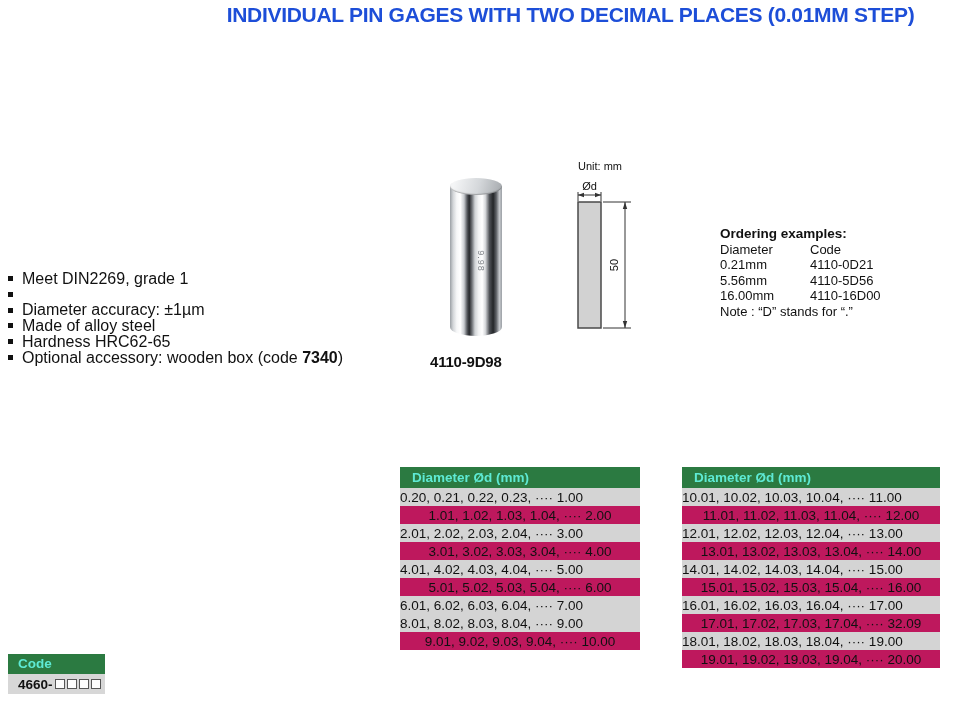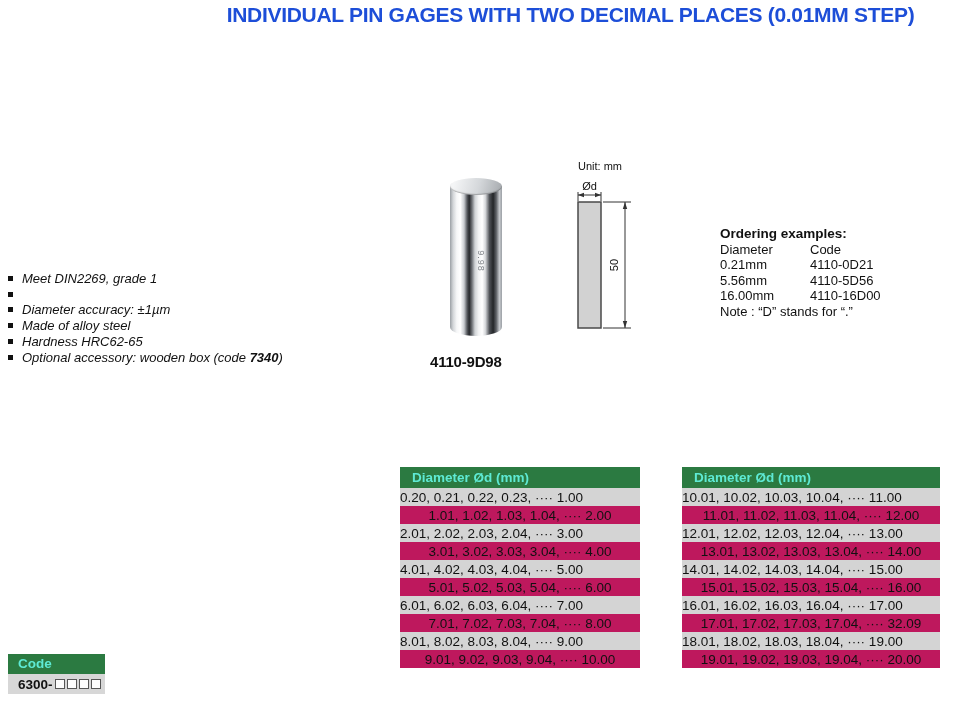--- a/index.html
+++ b/index.html
@@ -5,21 +5,21 @@
   html,body{margin:0;padding:0;background:#fff;}
   .page{position:relative;width:961px;height:703px;background:#fff;overflow:hidden;
         font-family:"Liberation Sans", sans-serif;color:#111;}
 
   
   .title{position:absolute;left:180px;top:3px;width:781px;margin:0;text-align:center;
          font-size:21px;font-weight:bold;letter-spacing:-0.3px;color:#1d4ed8;white-space:nowrap;}
 
   
   .features{position:absolute;left:8px;top:271px;margin:0;padding:0;list-style:none;
-            font-size:13px;line-height:15.7px;font-style:italic;}
+            font-size:16px;line-height:15.7px;}
   .feature{white-space:nowrap;}
   .bullet{display:inline-block;width:5px;height:5px;background:#111;margin-right:9px;
           vertical-align:middle;position:relative;top:-1px;}
   .b{font-weight:bold;}
 
   
   .pin{position:absolute;left:450px;top:178px;width:52px;height:160px;}
   .pin-cap{position:absolute;left:0;top:0;width:52px;height:17px;border-radius:50%;
            background:linear-gradient(105deg,#f4f5f6 10%,#d4d7da 55%,#a9adb1 95%);
            box-shadow:inset 0 -1px 1px rgba(0,0,0,.25);z-index:2;}
@@ -124,21 +124,20 @@
   <div class="dtable" id="table-0">
     <div class="thead">Diameter Ød (mm)</div>
     <div class="tbody">
         <div class="trow odd">0.20, 0.21, 0.22, 0.23, ···· 1.00</div>
         <div class="trow even">1.01, 1.02, 1.03, 1.04, ···· 2.00</div>
         <div class="trow odd">2.01, 2.02, 2.03, 2.04, ···· 3.00</div>
         <div class="trow even">3.01, 3.02, 3.03, 3.04, ···· 4.00</div>
         <div class="trow odd">4.01, 4.02, 4.03, 4.04, ···· 5.00</div>
         <div class="trow even">5.01, 5.02, 5.03, 5.04, ···· 6.00</div>
         <div class="trow odd">6.01, 6.02, 6.03, 6.04, ···· 7.00</div>
-        <div class="trow even">7.01, 7.02, 7.03, 7.04, ···· 8.00</div>
         <div class="trow odd">8.01, 8.02, 8.03, 8.04, ···· 9.00</div>
         <div class="trow even">9.01, 9.02, 9.03, 9.04, ···· 10.00</div>
       </div>
   </div>
 
   <div class="dtable" id="table-1">
     <div class="thead">Diameter Ød (mm)</div>
     <div class="tbody">
         <div class="trow odd">10.01, 10.02, 10.03, 10.04, ···· 11.00</div>
         <div class="trow even">11.01, 11.02, 11.03, 11.04, ···· 12.00</div>
@@ -149,18 +148,18 @@
         <div class="trow odd">16.01, 16.02, 16.03, 16.04, ···· 17.00</div>
         <div class="trow even">17.01, 17.02, 17.03, 17.04, ···· 32.09</div>
         <div class="trow odd">18.01, 18.02, 18.03, 18.04, ···· 19.00</div>
         <div class="trow even">19.01, 19.02, 19.03, 19.04, ···· 20.00</div>
       </div>
   </div>
 
   <div class="codebox">
     <div class="thead code-head">Code</div>
     <div class="code-row">
-      <span>6300-</span>
+      <span>4660-</span>
         <span id="code-boxes"><span class="sq"></span><span class="sq"></span><span class="sq"></span><span class="sq"></span></span>
     </div>
   </div>
 
 </div>
 
 </body></html>

